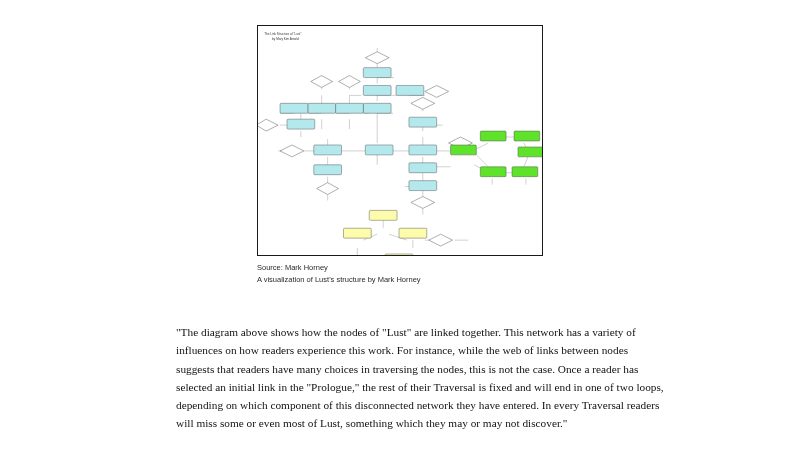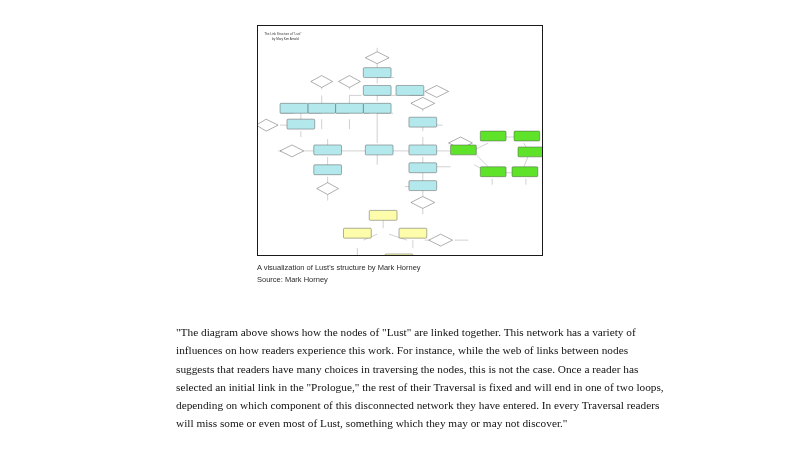--- a/index.html
+++ b/index.html
@@ -148,17 +148,17 @@
       <rect class="nbox yellow" x="86" y="204" width="28" height="10" rx="1"></rect>
       <rect class="nbox yellow" x="86" y="232" width="28" height="10" rx="1"></rect>
       <rect class="nbox yellow" x="128" y="230" width="28" height="10" rx="1"></rect>
       <rect class="nbox yellow" x="142" y="204" width="28" height="10" rx="1"></rect>
       <polygon class="diam" points="184,210 196,216 184,222 172,216"></polygon>
     </g>
   </svg>
 </div>
 
 <div id="caption">
+  <div>Source: Mark Horney</div>
   <div>A visualization of Lust's structure by Mark Horney</div>
-  <div>Source: Mark Horney</div>
 </div>
 
 <div id="body-text">"The diagram above shows how the nodes of "Lust" are linked together. This network has a variety of influences on how readers experience this work. For instance, while the web of links between nodes suggests that readers have many choices in traversing the nodes, this is not the case. Once a reader has selected an initial link in the "Prologue," the rest of their Traversal is fixed and will end in one of two loops, depending on which component of this disconnected network they have entered. In every Traversal readers will miss some or even most of Lust, something which they may or may not discover."</div>
 
 </body></html>

